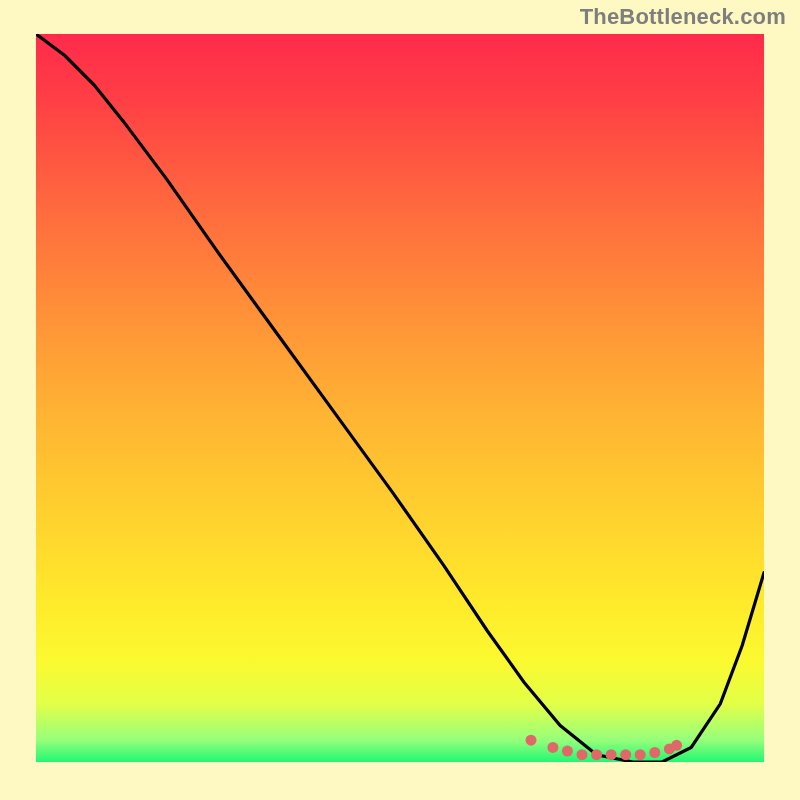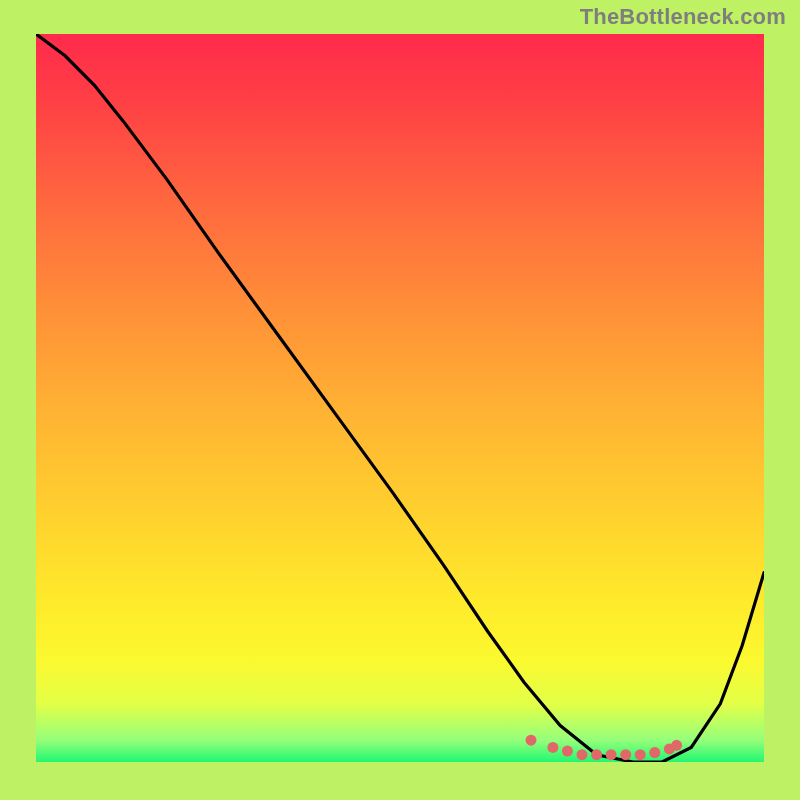--- a/index.html
+++ b/index.html
@@ -10,21 +10,21 @@
     background: #000;
     overflow: hidden;
     font-family: Arial, Helvetica, sans-serif;
   }
   .frame {
     position: absolute;
     left: 0;
     top: 0;
     width: 800px;
     height: 800px;
-    background: #bef264;
+    background: #fef9c3;
   }
   .watermark {
     position: absolute;
     top: 4px;
     right: 14px;
     color: #7e7e7e;
     font-size: 22px;
     font-weight: 600;
     letter-spacing: 0.2px;
     user-select: none;

